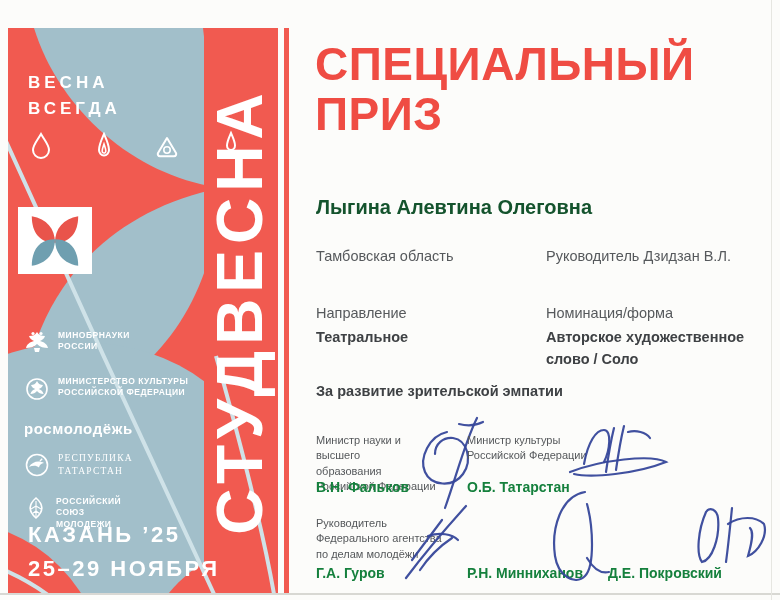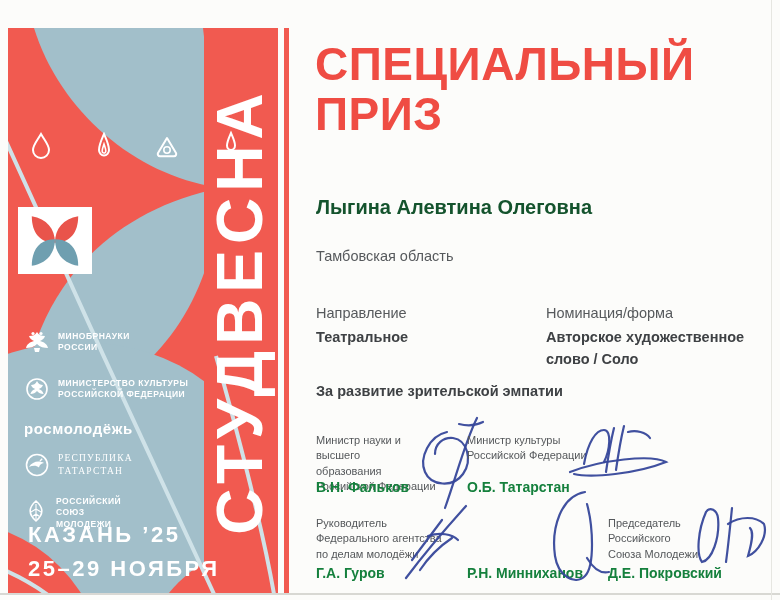--- a/index.html
+++ b/index.html
@@ -12,21 +12,21 @@
   .accent-stripe{position:absolute;left:284px;top:28px;width:5px;height:566px;background:#f15a50}
 
   .tagline{position:absolute;left:20px;top:42px;color:#fff;font-size:17px;font-weight:700;
            letter-spacing:4px;line-height:1.55;white-space:pre-line}
   .sym-row{position:absolute;left:22px;top:102px;width:212px;display:flex;justify-content:space-between;align-items:flex-end}
   .sym-row svg{display:block}
 
   .logo-box{position:absolute;left:10px;top:179px;width:74px;height:67px;background:#fff;
             display:flex;align-items:center;justify-content:center}
 
-  .partner{position:absolute;display:flex;align-items:center;gap:8px;color:#fff}
+  .partner{position:absolute;display:flex;gap:8px;color:#fff}
   .partner .emb{flex:0 0 auto}
   .p-label{font-size:8.5px;font-weight:700;letter-spacing:.5px;line-height:1.35}
   .p-label span{display:block}
   .p-serif{font-family:"Liberation Serif",serif;font-weight:400;font-size:9.5px;letter-spacing:1.2px}
   .p-word{font-size:15px;font-weight:700;letter-spacing:.6px}
 
   .city{position:absolute;left:20px;top:494px;font-size:22px;font-weight:700;letter-spacing:2.5px;color:#fff}
   .dates{position:absolute;left:20px;top:528px;font-size:22px;font-weight:700;letter-spacing:2.5px;color:#fff}
 
   .vtitle-wrap{position:absolute;left:198px;top:28px;width:84px;height:566px}
@@ -62,20 +62,22 @@
       <path d="M12 398 C 18 268 96 184 212 160 C 207 282 136 372 12 398 Z" fill="#a2bfca"></path>
       <ellipse cx="72" cy="452" rx="178" ry="138" fill="#a2bfca"></ellipse>
       <circle cx="-58" cy="648" r="155" fill="#f15a50"></circle>
       <circle cx="268" cy="652" r="138" fill="#f15a50"></circle>
       <rect x="196" y="0" width="74" height="566" fill="#f15a50"></rect>
       <path d="M-8 100 C 55 240 142 430 206 566" stroke="#cfe2e8" stroke-width="4" fill="none"></path>
       <path d="M208 328 C 234 420 254 498 266 566" stroke="#cfe2e8" stroke-width="4" fill="none"></path>
       <path d="M-4 542 C 28 556 56 577 76 600" stroke="#cfe2e8" stroke-width="4" fill="none"></path>
     </svg>
 
+    <div class="tagline">ВЕСНА
+ВСЕГДА</div>
 
     <div class="sym-row">
       <svg width="22" height="27" viewBox="0 0 22 27">
         <path d="M11 2 C15 9 19 13 19 18 a8 8 0 1 1 -16 0 C3 13 7 9 11 2 Z" fill="none" stroke="#fff" stroke-width="2"></path>
       </svg>
       <svg width="22" height="27" viewBox="0 0 22 27">
         <path d="M11 2 C8 9 6 13 6 18 a5 5.5 0 0 0 10 0 C16 13 14 9 11 2 Z" fill="none" stroke="#fff" stroke-width="2"></path>
         <path d="M11 12 C10 15 9.2 17 9.2 19 a1.8 2 0 0 0 3.6 0 C12.8 17 12 15 11 12 Z" fill="none" stroke="#fff" stroke-width="1.6"></path>
       </svg>
       <svg width="24" height="24" viewBox="0 0 24 24">
@@ -158,20 +160,21 @@
   <div class="accent-stripe"></div>
 
   <div class="title">
     <span>СПЕЦИАЛЬНЫЙ</span>
     <span>ПРИЗ</span>
   </div>
 
   <div class="name">Лыгина Алевтина Олеговна</div>
 
   <div class="lbl" style="left:316px;top:248px">Тамбовская область</div>
+  <div class="lbl" style="left:546px;top:248px">Руководитель Дзидзан В.Л.</div>
 
   <div class="lbl" style="left:316px;top:305px">Направление</div>
   <div class="val" style="left:316px;top:327px">Театральное</div>
 
   <div class="lbl" style="left:546px;top:305px">Номинация/форма</div>
   <div class="val" style="left:546px;top:327px;width:230px">Авторское художественное слово / Соло</div>
 
   <div class="val" style="left:316px;top:381px">За развитие зрительской эмпатии</div>
 
   <div class="sig-title" style="left:316px;top:433px;width:125px">
@@ -211,25 +214,20 @@
     <path d="M30 38 C 42 34 54 36 60 42"></path>
     <path d="M14 62 L 44 22"></path>
   </svg>
 
   <div class="sig-name" style="left:467px;top:565px">Р.Н. Минниханов</div>
   <svg class="sig" style="left:543px;top:486px" width="70" height="108" viewBox="0 0 70 108">
     <path d="M42 6 C 18 10 8 42 12 70 C 15 90 32 100 42 90 C 52 80 50 40 44 18"></path>
     <path d="M44 72 C 50 82 58 88 66 86"></path>
   </svg>
 
-  <div class="sig-title" style="left:608px;top:516px;width:130px">
-    <span>Председатель</span>
-    <span>Российского</span>
-    <span>Союза Молодежи</span>
-  </div>
   <div class="sig-name" style="left:608px;top:565px">Д.Е. Покровский</div>
   <svg class="sig" style="left:692px;top:496px" width="88" height="78" viewBox="0 0 88 78">
     <path d="M14 16 C 6 34 4 58 10 66 C 20 64 28 42 26 22 C 25 14 18 10 14 16"></path>
     <path d="M40 12 C 38 32 36 52 34 66"></path>
     <path d="M36 28 C 48 20 64 20 72 28 C 76 40 66 56 56 60 C 60 46 62 36 58 32"></path>
   </svg>
 
   <div class="scan-bottom"></div>
   <div class="scan-right"></div>
 </div>

